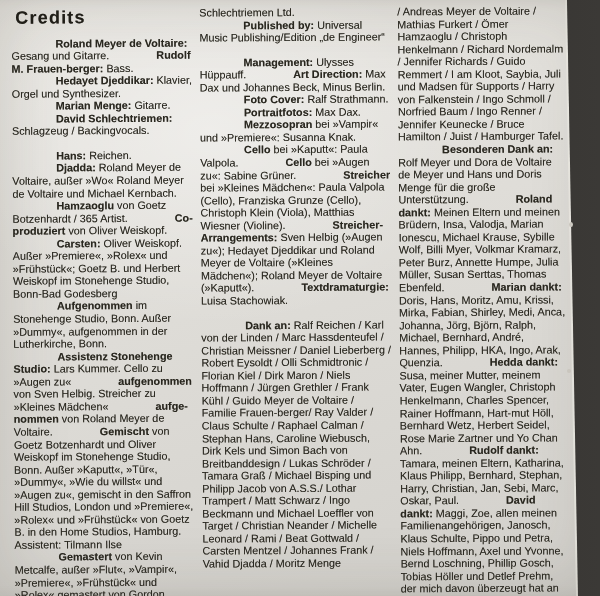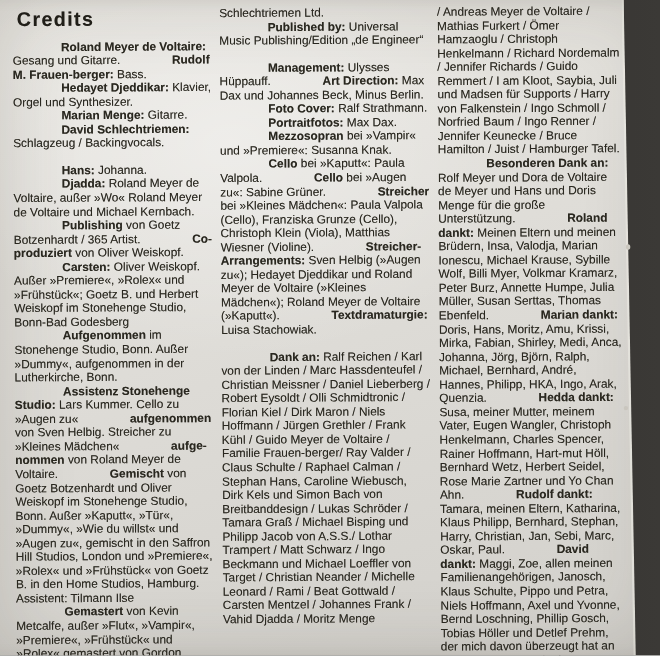--- a/index.html
+++ b/index.html
@@ -64,21 +64,21 @@
   <div class="edge-light"></div>
   <div class="edge-dark"></div>
   <div class="speck s1"></div>
   <div class="speck s2"></div>
   <div class="vignette"></div>
 
   <div class="content">
     <div class="col col-1">
       <div class="page-heading">Credits</div>
     <p class="para"><span class="b">Roland Meyer de Voltaire:</span><span> Gesang und Gitarre. </span><span class="b">Rudolf M. Frauen-berger:</span><span> Bass. </span><span class="b">Hedayet Djeddikar:</span><span> Klavier, Orgel und Synthesizer. </span><span class="b">Marian Menge:</span><span> Gitarre. </span><span class="b">David Schlechtriemen:</span><span> Schlagzeug / Backingvocals.</span></p>
-        <p class="para gap"><span class="b">Hans:</span><span> Johanna. </span><span class="b">Djadda:</span><span> Roland Meyer de Voltaire, außer »Wo« Roland Meyer de Voltaire und Michael Kernbach. </span><span class="b">Publishing</span><span> von Goetz Botzenhardt / 365 Artist. </span><span class="b">Co-produziert</span><span> von Oliver Weiskopf.</span></p>
+        <p class="para gap"><span class="b">Hans:</span><span> Reichen. </span><span class="b">Djadda:</span><span> Roland Meyer de Voltaire, außer »Wo« Roland Meyer de Voltaire und Michael Kernbach. </span><span class="b">Hamzaoglu</span><span> von Goetz Botzenhardt / 365 Artist. </span><span class="b">Co-produziert</span><span> von Oliver Weiskopf.</span></p>
         <p class="para"><span class="b">Carsten:</span><span> Oliver Weiskopf. Außer »Premiere«, »Rolex« und »Frühstück«; Goetz B. und Herbert Weiskopf im Stonehenge Studio, Bonn-Bad Godesberg</span></p>
         <p class="para"><span class="b">Aufgenommen</span><span> im Stonehenge Studio, Bonn. Außer »Dummy«, aufgenommen in der Lutherkirche, Bonn. </span><span class="b">Assistenz Stonehenge Studio:</span><span> Lars Kummer. Cello zu »Augen zu« </span><span class="b">aufgenommen</span><span> von Sven Helbig. Streicher zu »Kleines Mädchen« </span><span class="b">aufge-nommen</span><span> von Roland Meyer de Voltaire. </span><span class="b">Gemischt</span><span> von Goetz Botzenhardt und Oliver Weiskopf im Stonehenge Studio, Bonn. Außer »Kaputt«, »Tür«, »Dummy«, »Wie du willst« und »Augen zu«, gemischt in den Saffron Hill Studios, London und »Premiere«, »Rolex« und »Frühstück« von Goetz B. in den Home Studios, Hamburg. Assistent: Tilmann Ilse </span><span class="b">Gemastert</span><span> von Kevin Metcalfe, außer »Flut«, »Vampir«, »Premiere«, »Frühstück« und »Rolex« gemastert von Gordon Vicary, The Soundmasters</span></p>
       </div>
     <div class="col col-2">
         <p class="para"><span>Schlechtriemen Ltd. </span><span class="b">Published by:</span><span> Universal Music Publishing/Edition „de Engineer“</span></p>
         <p class="para gap"><span class="b">Management:</span><span> Ulysses Hüppauff. </span><span class="b">Art Direction:</span><span> Max Dax und Johannes Beck, Minus Berlin. </span><span class="b">Foto Cover:</span><span> Ralf Strathmann. </span><span class="b">Portraitfotos:</span><span> Max Dax. </span><span class="b">Mezzosopran</span><span> bei »Vampir« und »Premiere«: Susanna Knak. </span><span class="b">Cello</span><span> bei »Kaputt«: Paula Valpola. </span><span class="b">Cello</span><span> bei »Augen zu«: Sabine Grüner. </span><span class="b">Streicher</span><span> bei »Kleines Mädchen«: Paula Valpola (Cello), Franziska Grunze (Cello), Christoph Klein (Viola), Matthias Wiesner (Violine). </span><span class="b">Streicher-Arrangements:</span><span> Sven Helbig (»Augen zu«); Hedayet Djeddikar und Roland Meyer de Voltaire (»Kleines Mädchen«); Roland Meyer de Voltaire (»Kaputt«). </span><span class="b">Textdramaturgie:</span><span> Luisa Stachowiak.</span></p>
         <p class="para gap"><span class="b">Dank an:</span><span> Ralf Reichen / Karl von der Linden / Marc Hassdenteufel / Christian Meissner / Daniel Lieberberg / Robert Eysoldt / Olli Schmidtronic / Florian Kiel / Dirk Maron / Niels Hoffmann / Jürgen Grethler / Frank Kühl / Guido Meyer de Voltaire / Familie Frauen-berger/ Ray Valder / Claus Schulte / Raphael Calman / Stephan Hans, Caroline Wiebusch, Dirk Kels und Simon Bach von Breitbanddesign / Lukas Schröder / Tamara Graß / Michael Bisping und Philipp Jacob von A.S.S./ Lothar Trampert / Matt Schwarz / Ingo Beckmann und Michael Loeffler von Target / Christian Neander / Michelle Leonard / Rami / Beat Gottwald / Carsten Mentzel / Johannes Frank / Vahid Djadda / Moritz Menge</span></p>
       </div>
     <div class="col col-3">
         <p class="para"><span>/ Andreas Meyer de Voltaire / Mathias Furkert / Ömer Hamzaoglu / Christoph Henkelmann / Richard Nordemalm / Jennifer Richards / Guido Remmert / I am Kloot, Saybia, Juli und Madsen für Supports / Harry von Falkenstein / Ingo Schmoll / Norfried Baum / Ingo Renner / Jennifer Keunecke / Bruce Hamilton / Juist / Hamburger Tafel. </span><span class="b">Besonderen Dank an:</span><span> Rolf Meyer und Dora de Voltaire de Meyer und Hans und Doris Menge für die große Unterstützung. </span><span class="b">Roland dankt:</span><span> Meinen Eltern und meinen Brüdern, Insa, Valodja, Marian Ionescu, Michael Krause, Sybille Wolf, Billi Myer, Volkmar Kramarz, Peter Burz, Annette Humpe, Julia Müller, Susan Serttas, Thomas Ebenfeld. </span><span class="b">Marian dankt:</span><span> Doris, Hans, Moritz, Amu, Krissi, Mirka, Fabian, Shirley, Medi, Anca, Johanna, Jörg, Björn, Ralph, Michael, Bernhard, André, Hannes, Philipp, HKA, Ingo, Arak, Quenzia. </span><span class="b">Hedda dankt:</span><span> Susa, meiner Mutter, meinem Vater, Eugen Wangler, Christoph Henkelmann, Charles Spencer, Rainer Hoffmann, Hart-mut Höll, Bernhard Wetz, Herbert Seidel, Rose Marie Zartner und Yo Chan Ahn. </span><span class="b">Rudolf dankt:</span><span> Tamara, meinen Eltern, Katharina, Klaus Philipp, Bernhard, Stephan, Harry, Christian, Jan, Sebi, Marc, Oskar, Paul. </span><span class="b">David dankt:</span><span> Maggi, Zoe, allen meinen Familienangehörigen, Janosch, Klaus Schulte, Pippo und Petra, Niels Hoffmann, Axel und Yvonne, Bernd Loschning, Phillip Gosch, Tobias Höller und Detlef Prehm, der mich davon überzeugt hat an meinen Traum zu glauben.</span></p>

